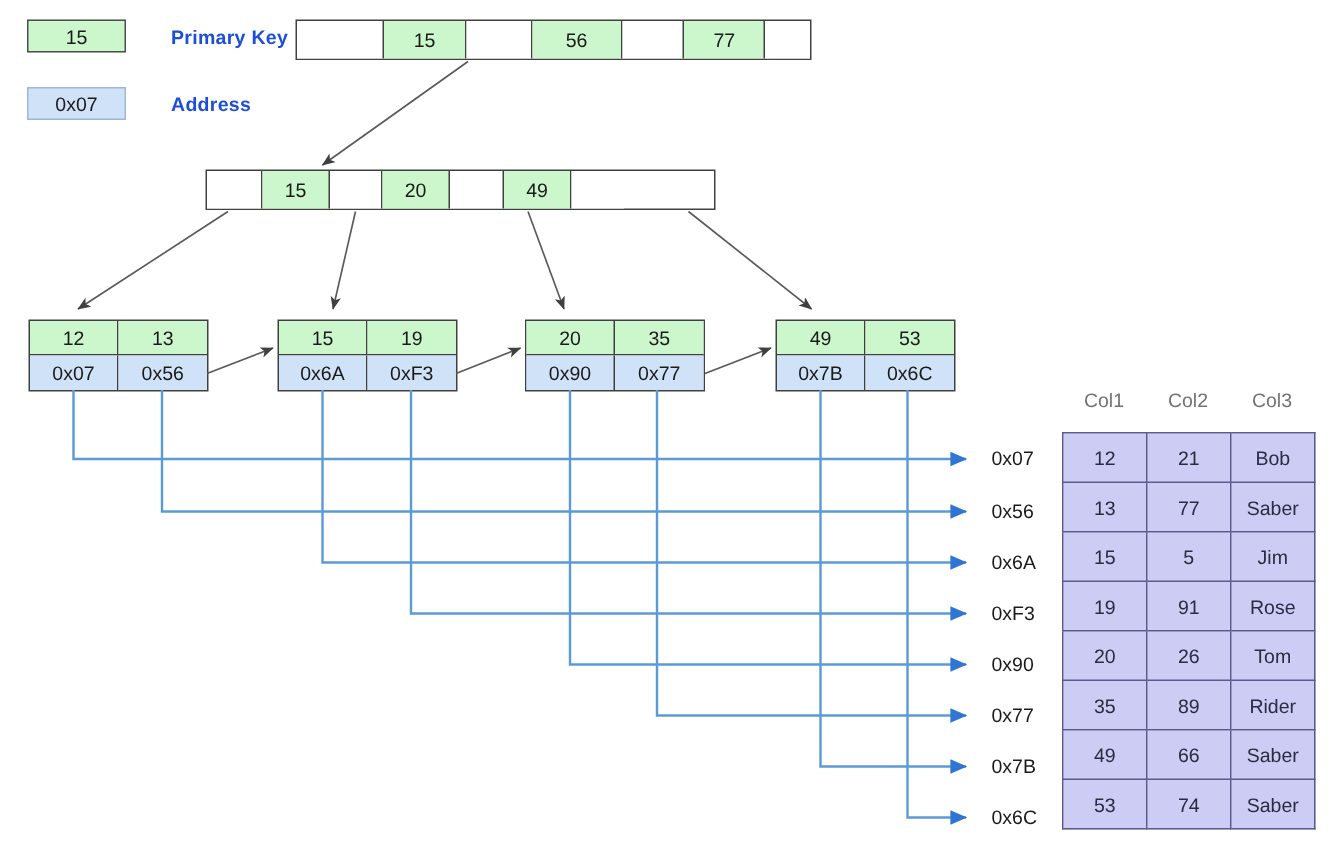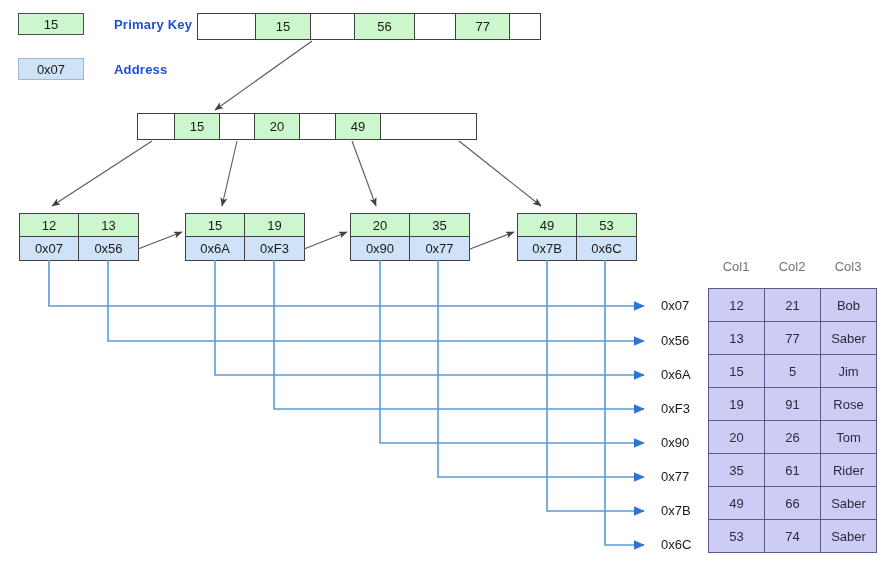--- a/index.html
+++ b/index.html
@@ -230,21 +230,21 @@
         <td>91</td>
         <td>Rose</td>
       </tr>
       <tr>
         <td>20</td>
         <td>26</td>
         <td>Tom</td>
       </tr>
       <tr>
         <td>35</td>
-        <td>61</td>
+        <td>89</td>
         <td>Rider</td>
       </tr>
       <tr>
         <td>49</td>
         <td>66</td>
         <td>Saber</td>
       </tr>
       <tr>
         <td>53</td>
         <td>74</td>

